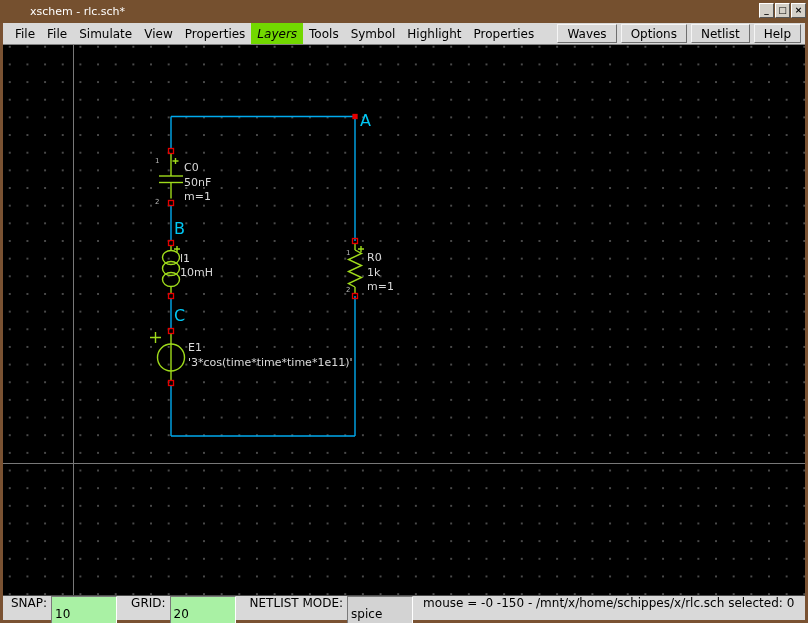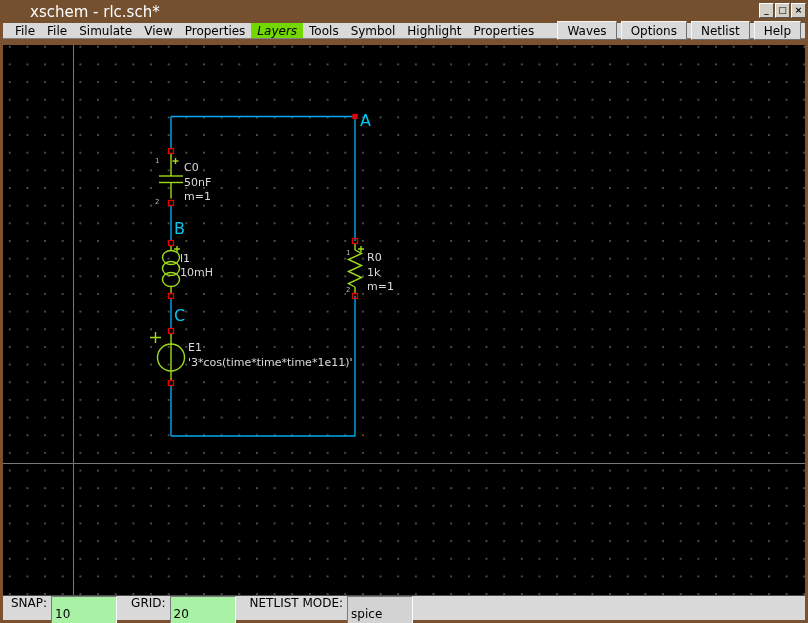--- a/index.html
+++ b/index.html
@@ -10,28 +10,28 @@
     --wire:#00aaee; --label:#00c8f5; --comp:#9fdb1b; --pin:#e60000;
     --schtext:#d9d9d9; --pinnum:#b8b8b8; --entry-green:#a9f1a4; --entry-gray:#d3d3d3;
   }
   *{margin:0;padding:0;box-sizing:border-box;}
   html,body{width:808px;height:623px;overflow:hidden;}
   body{font-family:"DejaVu Sans","Liberation Sans",sans-serif;background:var(--frame);position:relative;}
 
   
   .titlebar{position:absolute;left:0;top:0;width:808px;height:23px;background:var(--titlebar);
     display:flex;align-items:center;}
-  .title-text{color:var(--title-text);font-size:15px;padding-left:30px;white-space:nowrap;}
+  .title-text{color:var(--title-text);font-size:11px;padding-left:30px;white-space:nowrap;}
   .win-controls{position:absolute;right:2px;top:3px;display:flex;gap:1px;}
   .win-btn{width:15px;height:15px;background:#d4d0c8;border-top:1px solid #fff;border-left:1px solid #fff;
     border-right:1px solid #555;border-bottom:1px solid #555;display:flex;align-items:center;justify-content:center;
     font-size:9px;line-height:1;color:#000;font-weight:bold;cursor:default;}
 
   
-  .menubar{position:absolute;left:3px;top:23px;width:802px;height:16px;background:var(--menubg);
+  .menubar{position:absolute;left:3px;top:23px;width:802px;height:22px;background:var(--menubg);
     border-bottom:1px solid #808080;display:flex;align-items:stretch;padding-left:6px;font-size:12px;color:var(--menu-text);}
   .menu-item{display:flex;align-items:center;padding:0 6px;white-space:nowrap;}
   .menu-item.active{background:var(--active-green);font-style:italic;}
   .menubar-spacer{flex:1;}
   .mb-button{align-self:center;height:19px;margin-right:4px;padding:0 9px;background:var(--menubg);
     border-top:1px solid var(--bevel-light);border-left:1px solid var(--bevel-light);
     border-right:1px solid var(--bevel-dark);border-bottom:1px solid var(--bevel-dark);
     font-size:12px;display:flex;align-items:center;white-space:nowrap;}
   .mb-button:last-child{margin-right:4px;}
 
@@ -179,13 +179,14 @@
 
 <div class="statusbar">
   <span class="sb-label">SNAP:</span>
   <div class="sb-entry green">10</div>
   <span class="sb-gap"></span>
   <span class="sb-label">GRID:</span>
   <div class="sb-entry green">20</div>
   <span class="sb-gap"></span>
   <span class="sb-label">NETLIST MODE:</span>
   <div class="sb-entry gray">spice</div>
+  <span class="sb-info">mouse = -0 -150 - /mnt/x/home/schippes/x/rlc.sch  selected: 0</span>
 </div>
 
 </body></html>

